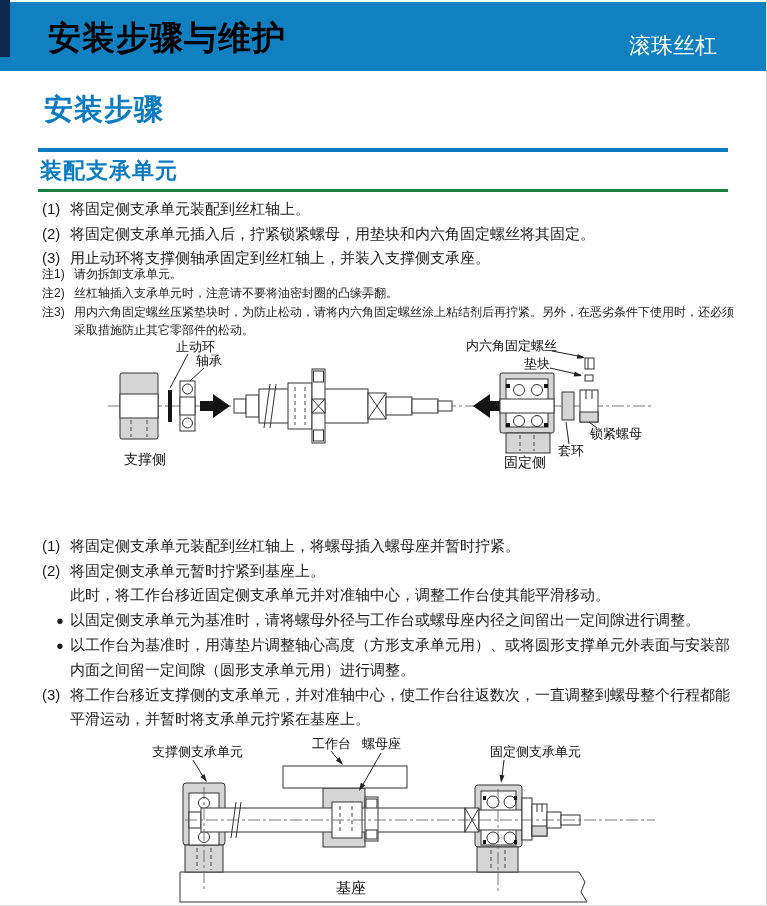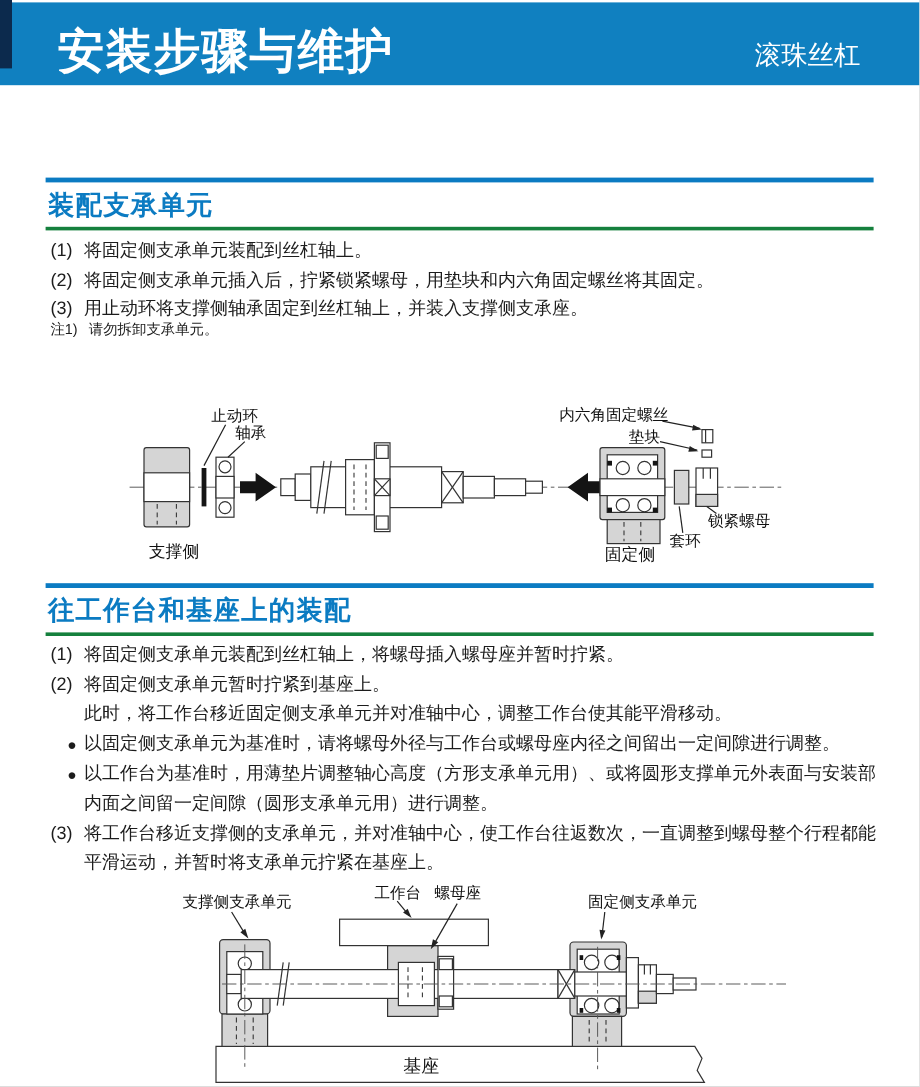--- a/index.html
+++ b/index.html
@@ -4,21 +4,21 @@
 <style>
   html,body{margin:0;padding:0;background:#fff;}
   .page{
     position:relative;width:767px;height:906px;overflow:hidden;background:#fff;
     font-family:"Liberation Sans",sans-serif;color:#1c1c1c;
     border-right:1px solid #ddd;border-bottom:1px solid #ddd;box-sizing:border-box;
   }
   
   .banner{position:absolute;left:0;top:2px;width:767px;height:69px;background:#1080c0;}
   .corner{position:absolute;left:0;top:0;width:10px;height:57px;background:#0c2a4d;}
-  .banner-title{position:absolute;left:48px;top:14px;font-size:39px;font-weight:bold;color:#ffffff;letter-spacing:1px;}
+  .banner-title{position:absolute;left:48px;top:14px;font-size:33px;font-weight:bold;color:#000000;letter-spacing:1px;}
   .banner-product{position:absolute;right:50px;top:29px;font-size:22px;font-weight:normal;color:#fff;}
   
   .page-title{position:absolute;left:44px;top:90px;font-size:29px;font-weight:bold;color:#0b7bc2;letter-spacing:1px;}
   
   .sec-head{position:absolute;left:38px;width:690px;border-top:4px solid #0b7bc2;border-bottom:3px solid #15803d;padding:4px 0 3px 2px;box-sizing:border-box;}
   .sec-head .txt{font-size:22px;font-weight:bold;color:#0b7bc2;letter-spacing:1px;}
   .sec1-head{top:148px;}
   .sec2-head{top:486px;}
   
   .steps1{position:absolute;left:42px;top:197px;width:700px;font-size:15px;line-height:24.5px;}
@@ -51,20 +51,21 @@
 <body>
 
 <div class="page">
 
   <div class="banner">
     <div class="banner-title">安装步骤与维护</div>
     <div class="banner-product">滚珠丝杠</div>
   </div>
   <div class="corner"></div>
 
+  <div class="page-title">安装步骤</div>
 
   <div class="sec-head sec1-head">
     <span class="txt">装配支承单元</span>
   </div>
 
   <div class="steps1">
     <div class="row">
       <span class="mk">(1)</span>
       <span class="tx">将固定侧支承单元装配到丝杠轴上。</span>
     </div>
@@ -75,20 +76,28 @@
     <div class="row">
       <span class="mk">(3)</span>
       <span class="tx">用止动环将支撑侧轴承固定到丝杠轴上，并装入支撑侧支承座。</span>
     </div>
   </div>
 
   <div class="notes1">
     <div class="row">
       <span class="mk-note">注1)</span>
       <span class="tx">请勿拆卸支承单元。</span>
+    </div>
+    <div class="row">
+      <span class="mk-note">注2)</span>
+      <span class="tx">丝杠轴插入支承单元时，注意请不要将油密封圈的凸缘弄翻。</span>
+    </div>
+    <div class="row">
+      <span class="mk-note">注3)</span>
+      <span class="tx">用内六角固定螺丝压紧垫块时，为防止松动，请将内六角固定螺丝涂上粘结剂后再拧紧。另外，在恶劣条件下使用时，还必须采取措施防止其它零部件的松动。</span>
     </div>
   </div>
 
   <div class="diagram1">
     <svg width="560" height="146" viewBox="0 0 560 146">
 
       <line class="cl" x1="8" y1="69" x2="552" y2="69"></line>
 
       <g>
         <rect class="gr" x="20" y="36" width="38" height="66" rx="2"></rect>
@@ -180,23 +189,20 @@
       <text class="lbl" x="96" y="28">轴承</text>
       <text class="lbl" x="366" y="13">内六角固定螺丝</text>
       <text class="lbl" x="424" y="31">垫块</text>
       <text class="lbl" x="490" y="101">锁紧螺母</text>
       <text class="lbl" x="458" y="118">套环</text>
       <text class="side" x="24" y="127">支撑侧</text>
       <text class="side" x="404" y="130">固定侧</text>
     </svg>
   </div>
 
-  <div class="sec-head sec2-head">
-    <span class="txt">往工作台和基座上的装配</span>
-  </div>
 
   <div class="items2">
     <div class="row">
       <span class="mk">(1)</span>
       <span class="tx">将固定侧支承单元装配到丝杠轴上，将螺母插入螺母座并暂时拧紧。</span>
     </div>
     <div class="row">
       <span class="mk">(2)</span>
       <span class="tx">将固定侧支承单元暂时拧紧到基座上。</span>
     </div>

